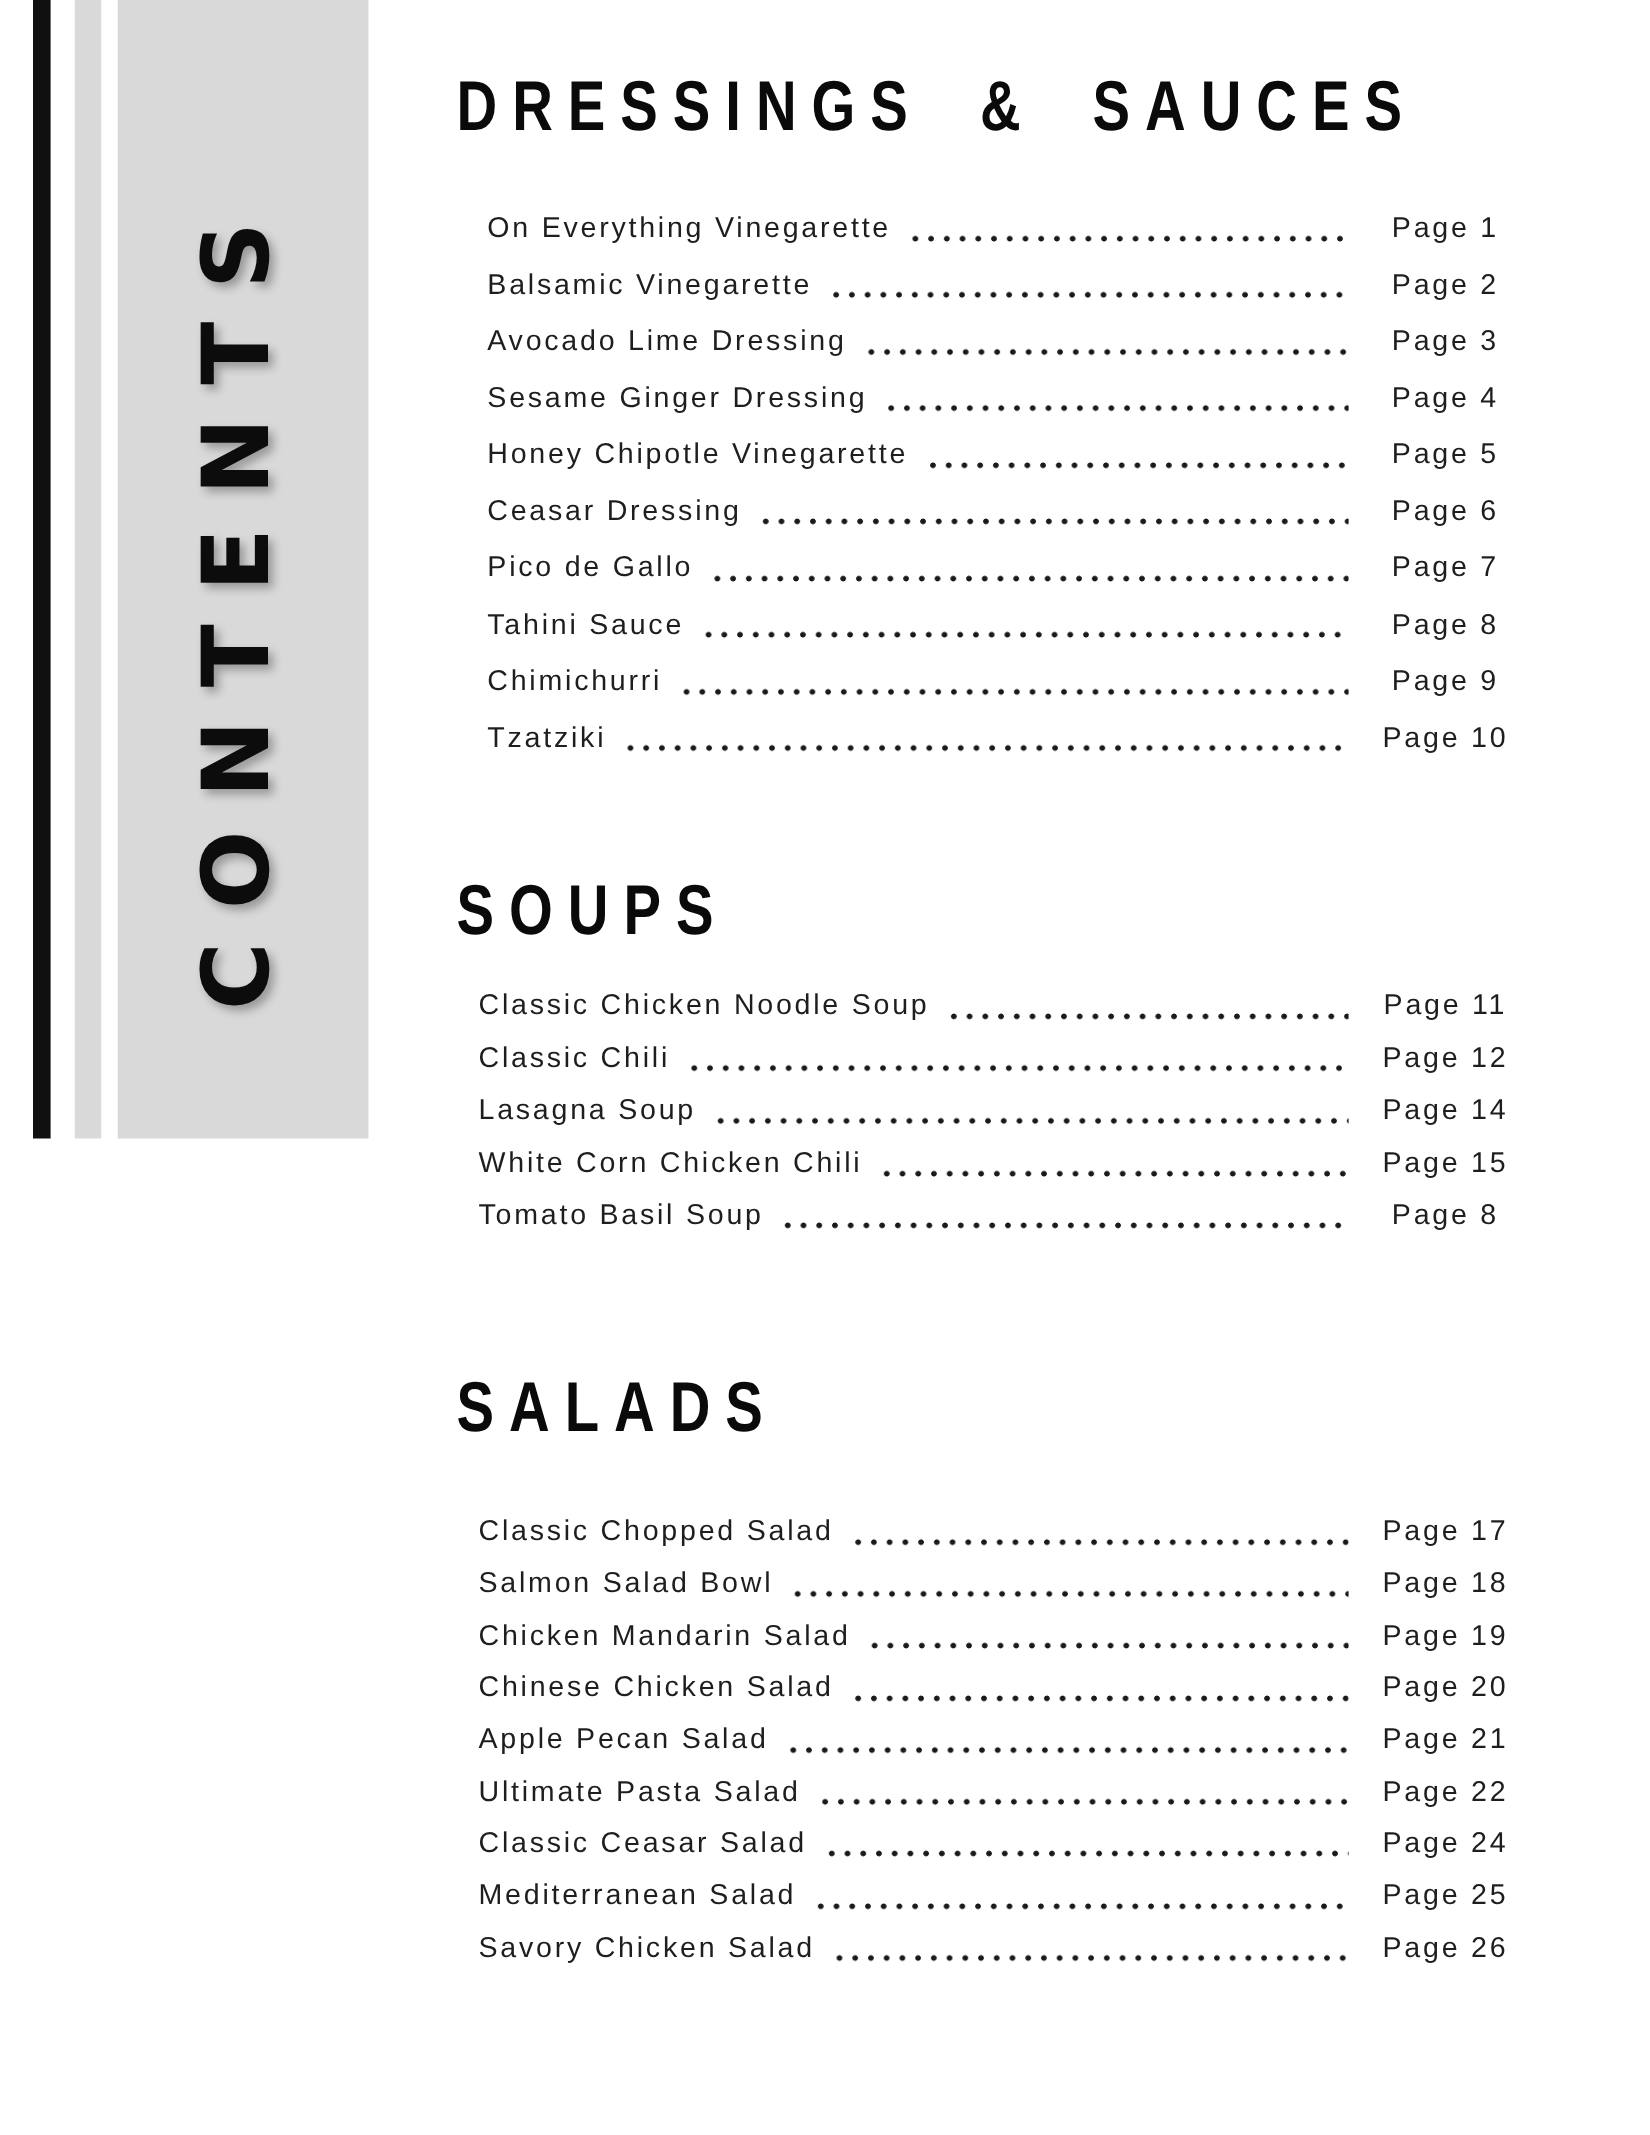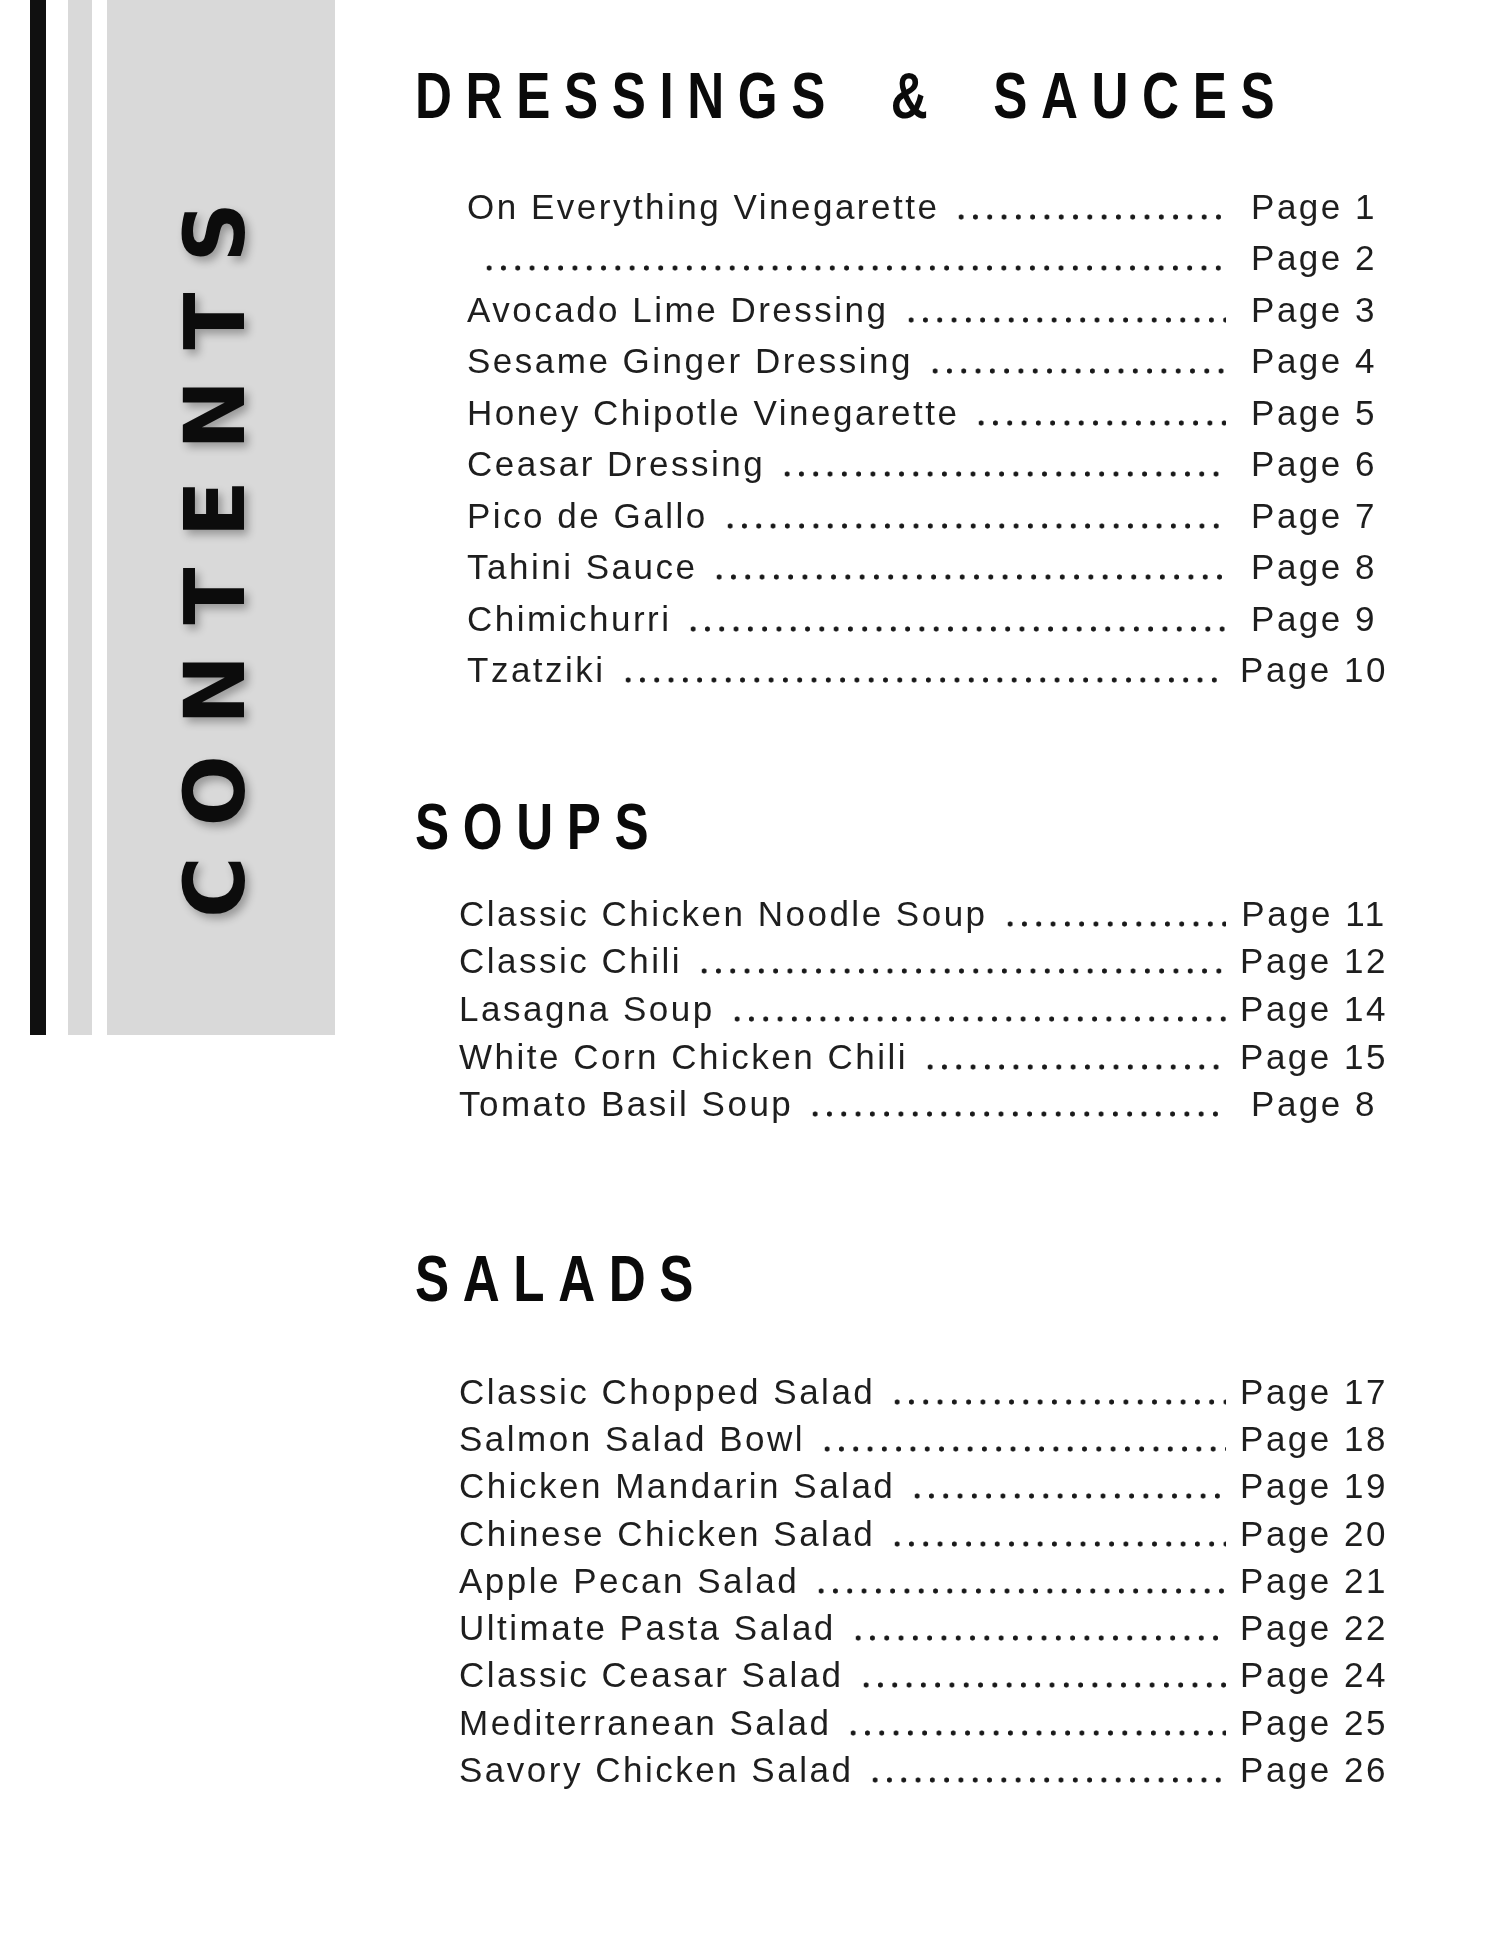--- a/index.html
+++ b/index.html
@@ -46,23 +46,22 @@
     transform-origin:0 50%;
   }
   #hdr-dressings{top:64px;}
   #hdr-soups{top:795px;}
   #hdr-salads{top:1247px;}
   
   .toc-list{
     position:absolute;
     right:110px;
     display:flex;flex-direction:column;
-    font-size:35px;
+    font-size:26px;
     color:#1e1e1e;
-    margin-left:24px;
   }
   #list-dressings{left:443px;top:181px;--rh:51.5px;}
   #list-soups{left:435px;top:890px;--rh:47.6px;}
   #list-salads{left:435px;top:1368px;--rh:47.3px;}
   .toc-row{
     height:var(--rh);
     display:flex;
     align-items:center;
   }
   .toc-item-name{
@@ -108,20 +107,21 @@
     <span>SOUPS</span>
   </div>
 
   <div class="toc-list" id="list-dressings">
       <div class="toc-row">
         <span class="toc-item-name">On Everything Vinegarette</span>
         <span class="dots"></span>
         <span class="toc-page">Page 1</span>
       </div>
       <div class="toc-row">
+        <span class="toc-item-name">Balsamic Vinegarette</span>
         <span class="dots"></span>
         <span class="toc-page">Page 2</span>
       </div>
       <div class="toc-row">
         <span class="toc-item-name">Avocado Lime Dressing</span>
         <span class="dots"></span>
         <span class="toc-page">Page 3</span>
       </div>
       <div class="toc-row">
         <span class="toc-item-name">Sesame Ginger Dressing</span>

